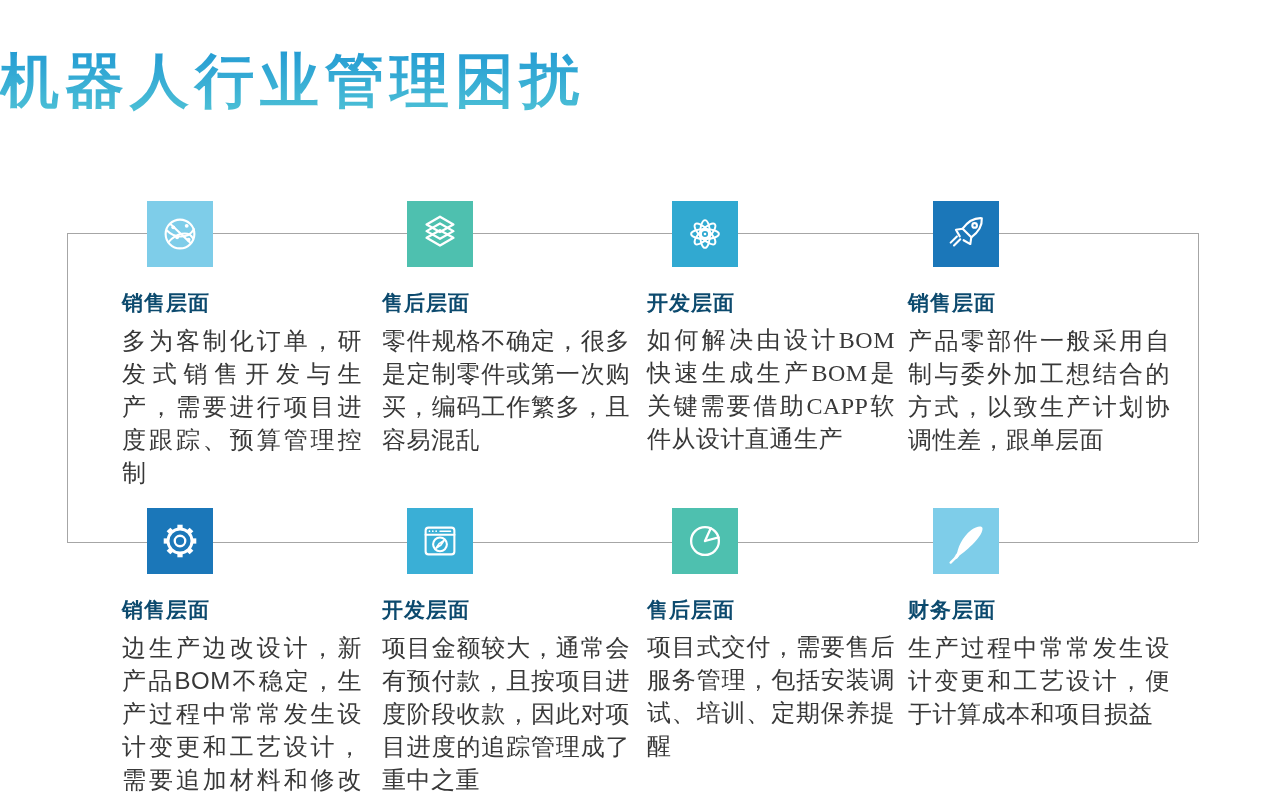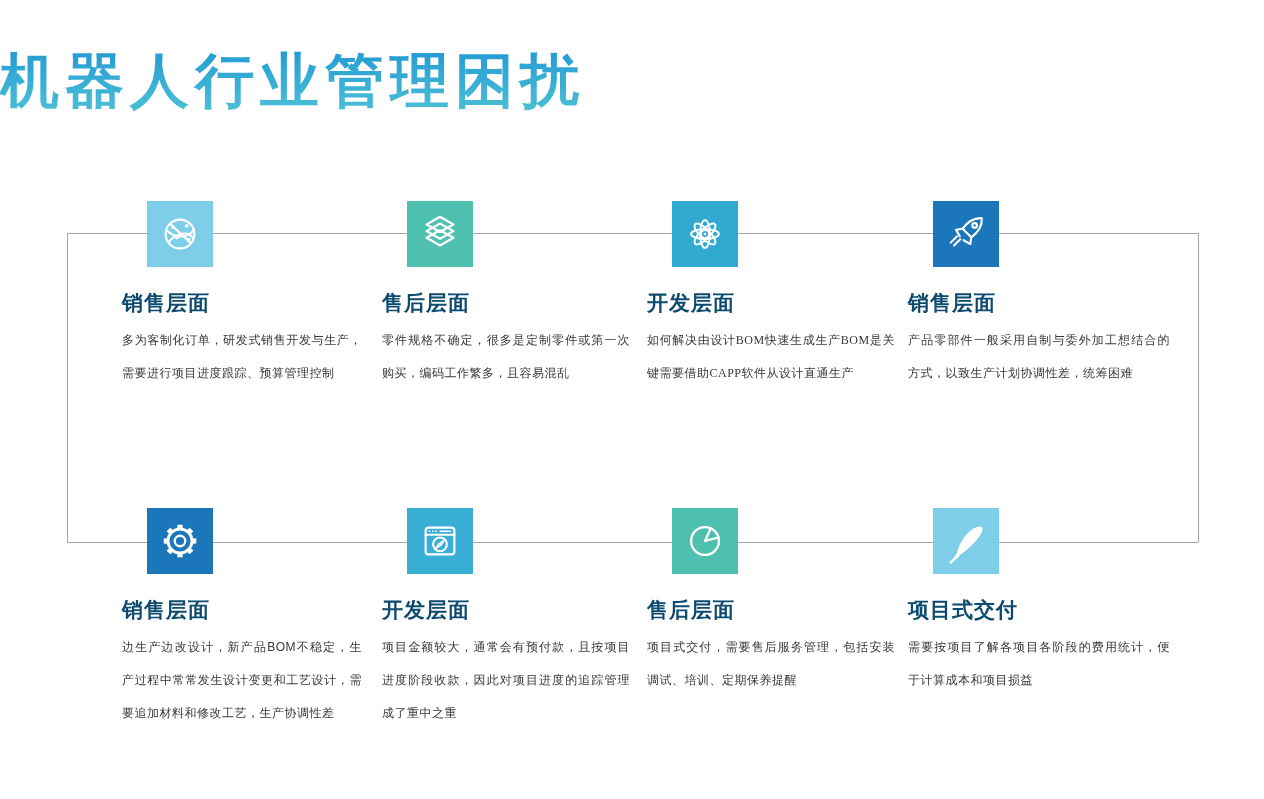--- a/index.html
+++ b/index.html
@@ -35,21 +35,21 @@
   .card.r2{top:508px;}
   .icon-box{
     width:66px;height:66px;margin-left:25px;margin-bottom:22px;
     display:flex;align-items:center;justify-content:center;
   }
   .icon-box svg{width:46px;height:46px;display:block;}
   .card-heading{
     font-size:21px;font-weight:700;color:#0c4a6e;letter-spacing:1px;margin-bottom:7px;
   }
   .card-body{
-    font-size:12px;color:#383838;line-height:33px;letter-spacing:0.5px;
+    font-size:24px;color:#383838;line-height:33px;letter-spacing:0.5px;
     text-align:justify;
   }
 </style>
 </head>
 <body>
 
 <div class="stage">
 
   <div class="page-title" style="background-image: linear-gradient(rgb(31, 151, 211), rgb(82, 197, 214));">机器人行业管理困扰</div>
 
@@ -107,21 +107,21 @@
       <svg viewBox="0 0 48 48" fill="none" stroke="#ffffff" stroke-width="2.2" stroke-linecap="round" stroke-linejoin="round">
         <path d="M40.5 7.5 C33 7 25.5 11.5 20.5 18.5 L29.5 27.5 C36.5 22.5 41 15 40.5 7.5 Z"></path>
         <circle cx="33" cy="15" r="2.4"></circle>
         <path d="M20.5 18.5 L13.5 19.5 L17.5 26.5"></path>
         <path d="M29.5 27.5 L28.5 34.5 L21.5 30.5"></path>
         <path d="M18 29.5 L11.5 36"></path>
         <path d="M14.5 26.5 L8 33"></path>
       </svg>
     </div>
     <div class="card-heading">销售层面</div>
-    <div class="card-body">产品零部件一般采用自制与委外加工想结合的方式，以致生产计划协调性差，统筹困难</div>
+    <div class="card-body">产品零部件一般采用自制与委外加工想结合的方式，以致生产计划协调性差，跟单层面</div>
   </div>
 
   <div class="card c1 r2">
     <div class="icon-box" style="background-color: rgb(27, 119, 185);">
       <svg viewBox="0 0 48 48" fill="none" stroke="#ffffff">
         <g stroke-width="5.5">
           <path d="M35.5 24 L41 24"></path>
             <path d="M12.5 24 L7 24"></path>
           <path d="M24 35.5 L24 41"></path>
             <path d="M24 12.5 L24 7"></path>
@@ -168,17 +168,17 @@
   </div>
 
   <div class="card c4 r2">
     <div class="icon-box" style="background-color: rgb(126, 205, 233);">
       <svg viewBox="0 0 48 48">
         <path fill="#ffffff" d="M14 41 C15 31 20 20 29.5 12.5 C34.5 8.7 40 7.8 41 10 C42.5 13.2 37.5 21.5 30.5 28 C25 33 19 38.5 14 41 Z"></path>
         <path fill="#ffffff" d="M11.5 43.5 C12 39.5 14 36.5 17.5 34.3 C18.5 36.5 17.3 40 14.8 42.2 Z"></path>
         <path d="M8 46.5 L15 39.5" stroke="#ffffff" stroke-width="2.4" stroke-linecap="round" fill="none"></path>
       </svg>
     </div>
-    <div class="card-heading">项目式交付</div>
-    <div class="card-body">需要按项目了解各项目各阶段的费用统计，便于计算成本和项目损益</div>
+    <div class="card-heading">财务层面</div>
+    <div class="card-body">生产过程中常常发生设计变更和工艺设计，便于计算成本和项目损益</div>
   </div>
 
 </div>
 
 </body></html>

